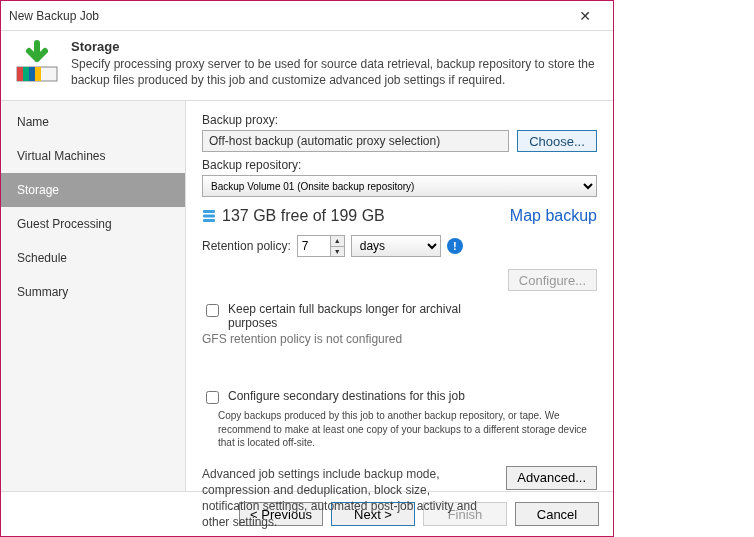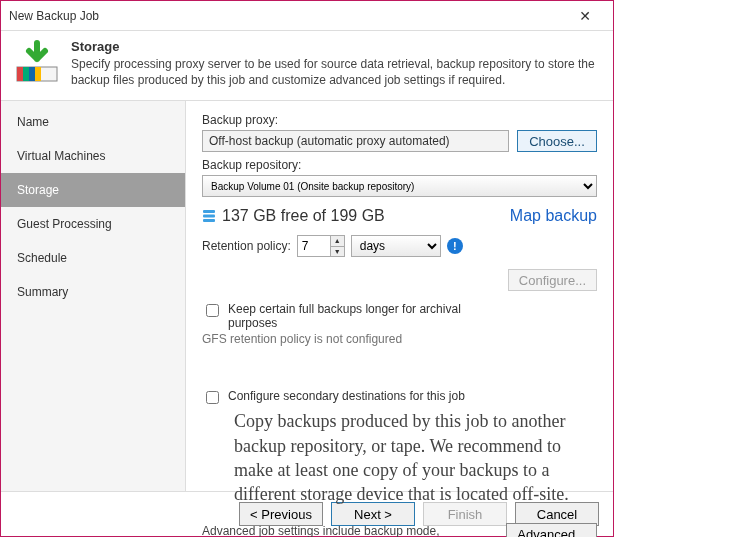--- a/index.html
+++ b/index.html
@@ -173,21 +173,21 @@
     padding: 0 4px;
   }
   .info-ic {
     width:16px;height:16px;border-radius:50%;
     background:#1a78d6;color:#fff;font-weight:bold;
     font-size:11px;text-align:center;line-height:16px;
   }
   .chk-row { display:flex; align-items:flex-start; gap:6px; margin-bottom:2px;margin-top:33px; }
   .chk-row input[type=checkbox]{ margin-top:2px; }
   .subtext { color:#737373; font-size:12px; margin-bottom:10px; }
-  .desc { margin-left:32px; color:#444; font-size:18px; line-height:1.35; margin-bottom:8px;font-family:Liberation Serif, serif; }
+  .desc { margin-left:16px; color:#444; font-size:10px; line-height:1.35; margin-bottom:8px; }
   .config-row { display:flex; align-items:flex-start; }
   .config-row .btn { margin-left:auto; }
   .adv-block {
     display:flex;
     align-items:flex-start;
     gap:10px;
     margin-top:auto;
     padding-top:8px;
   }
   .adv-block p { margin:0; flex:1; font-size:12px; color:#444; line-height:1.35; }
@@ -233,21 +233,21 @@
       <div class="sidebar-item active">Storage</div>
       <div class="sidebar-item">Guest Processing</div>
       <div class="sidebar-item">Schedule</div>
       <div class="sidebar-item">Summary</div>
     </div>
 
     <div class="content">
 
       <div class="field-label">Backup proxy:</div>
       <div class="row">
-        <div class="proxy-input">Off-host backup (automatic proxy automated)</div>
+        <div class="proxy-input">Off-host backup (automatic proxy selection)</div>
         <button class="btn primary-outline">Choose...</button>
       </div>
 
       <div class="field-label">Backup repository:</div>
       <div class="row">
         <select class="select">
           <option>Backup Volume 01 (Onsite backup repository)</option>
         </select>
       </div>
 

